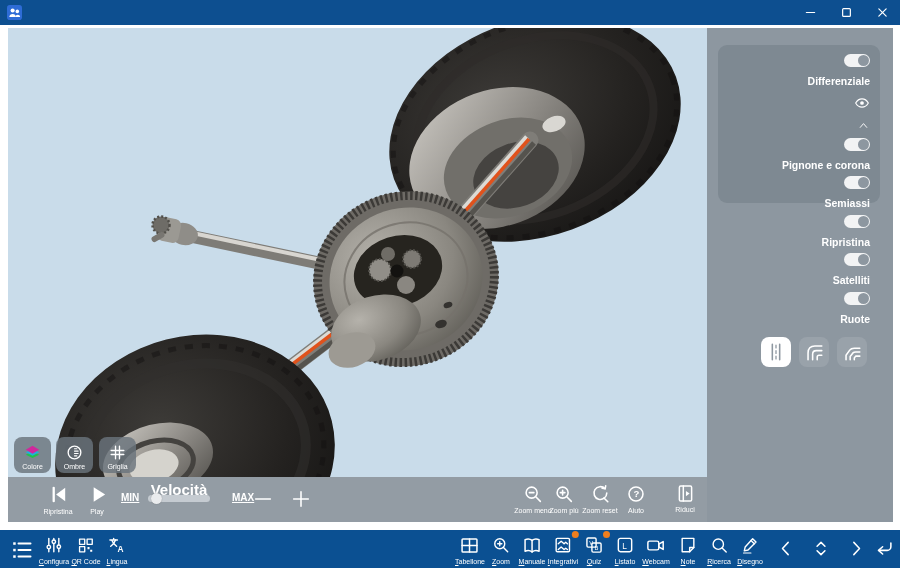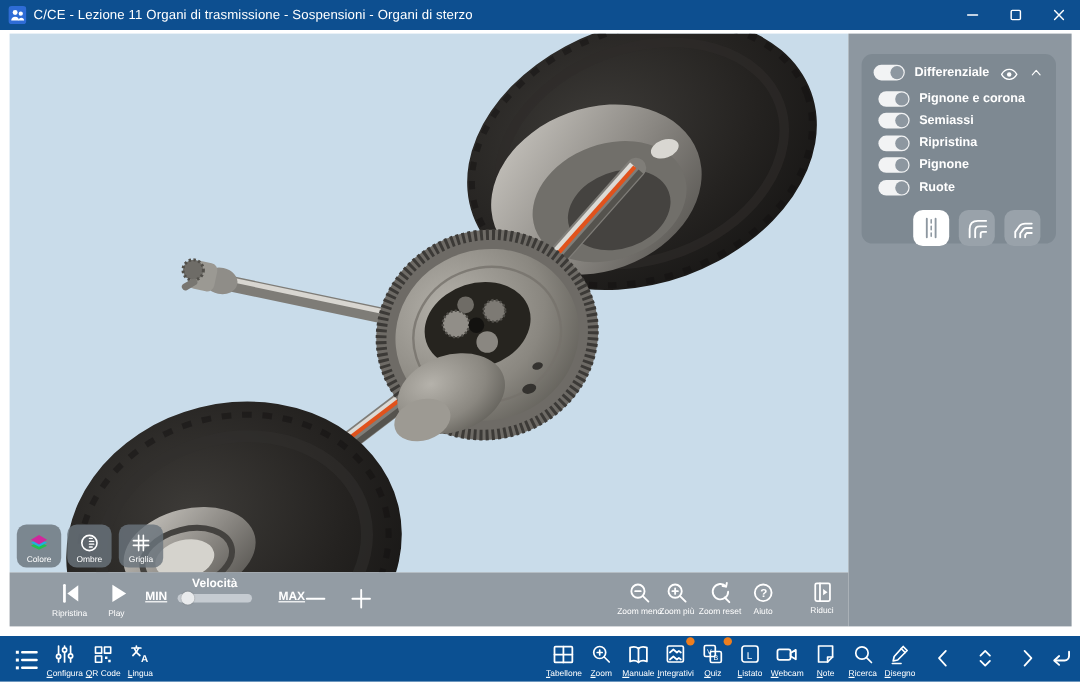--- a/index.html
+++ b/index.html
@@ -17,21 +17,21 @@
 
   
   .viewport{position:absolute;left:8px;top:28px;width:699px;height:449px;background:#c9dcea;overflow:hidden;}
   .sidebar{position:absolute;left:707px;top:28px;width:186px;height:494px;background:#8d97a0;}
   .controlbar{position:absolute;left:8px;top:477px;width:699px;height:45px;background:#939ca4;}
   .toolbar{position:absolute;left:0;top:530px;width:900px;height:38px;background:#0b5092;}
 
   
   .panel{position:absolute;left:11px;top:17px;width:162px;height:158px;background:#7e8992;
          border-radius:9px;padding:9px 10px;}
-  .p-row{display:flex;align-items:flex-start;gap:8px;}
+  .p-row{display:flex;align-items:flex-end;gap:8px;flex-direction:column;}
   .p-row.header{margin-bottom:4px;}
   .p-row.item{margin-left:4px;margin-top:5.5px;}
   .p-label{color:#fff;font-size:10.5px;font-weight:bold;white-space:nowrap;}
   .header .p-label{flex:1 1 auto;}
   .toggle{width:26px;height:13px;border-radius:7px;background:#f2f3f4;position:relative;flex:0 0 auto;}
   .toggle::after{content:"";position:absolute;right:1px;top:1px;width:11px;height:11px;border-radius:50%;background:#8d97a0;}
   .road-row{display:flex;gap:8px;margin:12px 0 0 33px;}
   .road-btn{width:30px;height:30px;border-radius:8px;background:#99a2aa;display:flex;align-items:center;justify-content:center;}
   .road-btn.sel{background:#fff;}
 
@@ -40,21 +40,21 @@
           background:rgba(106,116,124,.82);display:flex;flex-direction:column;align-items:center;
           justify-content:flex-end;padding-bottom:2px;color:#fff;}
   .vp-btn svg{margin-bottom:1px;}
   .vp-label{font-size:7px;line-height:8px;}
 
   
   .cb-item{position:absolute;top:6px;transform:translateX(-50%);display:flex;flex-direction:column;
            align-items:center;color:#fff;width:64px;}
   .cb-label{font-size:7px;margin-top:2px;white-space:nowrap;}
   .speed-label{position:absolute;left:140px;top:4px;width:62px;text-align:center;color:#fff;
-               font-size:10px;font-weight:bold;}
+               font-size:15px;font-weight:bold;}
   .minmax{position:absolute;top:15px;color:#fff;font-size:10px;font-weight:bold;text-decoration:underline;}
   .track{position:absolute;left:140px;top:18px;width:62px;height:7px;border-radius:4px;background:#c5cbd1;}
   .knob{position:absolute;left:3px;top:-2px;width:11px;height:11px;border-radius:50%;
         background:#e9ebed;box-shadow:0 0 1px rgba(0,0,0,.4);}
   .cb-glyph{position:absolute;top:11px;transform:translateX(-50%);}
 
   
   .tb-item{position:absolute;top:4px;transform:translateX(-50%);display:flex;flex-direction:column;
            align-items:center;color:#fff;}
   .tb-label{display:block;font-size:7px;margin-top:2px;white-space:nowrap;}
@@ -73,21 +73,20 @@
 <div class="window">
 
   <div class="titlebar">
     <svg class="app-icon" viewBox="0 0 16 16">
       <rect x="0" y="0" width="16" height="16" rx="3" fill="#2e6cd6"></rect>
       <circle cx="6" cy="5.8" r="2.2" fill="#fff"></circle>
         <circle cx="11" cy="6.8" r="1.9" fill="#fff"></circle>
       <path d="M2.5 12.8c0-2 1.6-3.3 3.5-3.3s3.5 1.3 3.5 3.3z" fill="#fff"></path>
       <path d="M9 12.8c.2-1.5 1.1-2.4 2.5-2.4s2.3.9 2.5 2.4z" fill="#fff"></path>
     </svg>
-    <span class="title-text">C/CE - Lezione 11 Organi di trasmissione - Sospensioni - Organi di sterzo</span>
     <div class="win-controls">
       <div class="win-btn">
         <svg class="ic" width="11" height="11" viewBox="0 0 12 12">
             <path d="M1.5 6h9" stroke-width="1.3"></path>
           </svg>
       </div>
       <div class="win-btn">
         <svg class="ic" width="11" height="11" viewBox="0 0 12 12">
             <rect x="1.8" y="1.8" width="8.4" height="8.4" rx="1" stroke-width="1.3"></rect>
           </svg>
@@ -227,21 +226,21 @@
       <div class="p-row item">
         <div class="toggle"></div>
         <span class="p-label">Semiassi</span>
       </div>
       <div class="p-row item">
         <div class="toggle"></div>
         <span class="p-label">Ripristina</span>
       </div>
       <div class="p-row item">
         <div class="toggle"></div>
-        <span class="p-label">Pignone</span>
+        <span class="p-label">Satelliti</span>
       </div>
       <div class="p-row item">
         <div class="toggle"></div>
         <span class="p-label">Ruote</span>
       </div>
       <div class="road-row">
         <div class="road-btn sel">
           <svg class="ic gray" width="22" height="22" viewBox="0 0 24 24">
             <path d="M8 3.5v17M16 3.5v17"></path>
               <path d="M12 4.5v3M12 10.5v3M12 16.5v3" stroke-width="1.4"></path>

